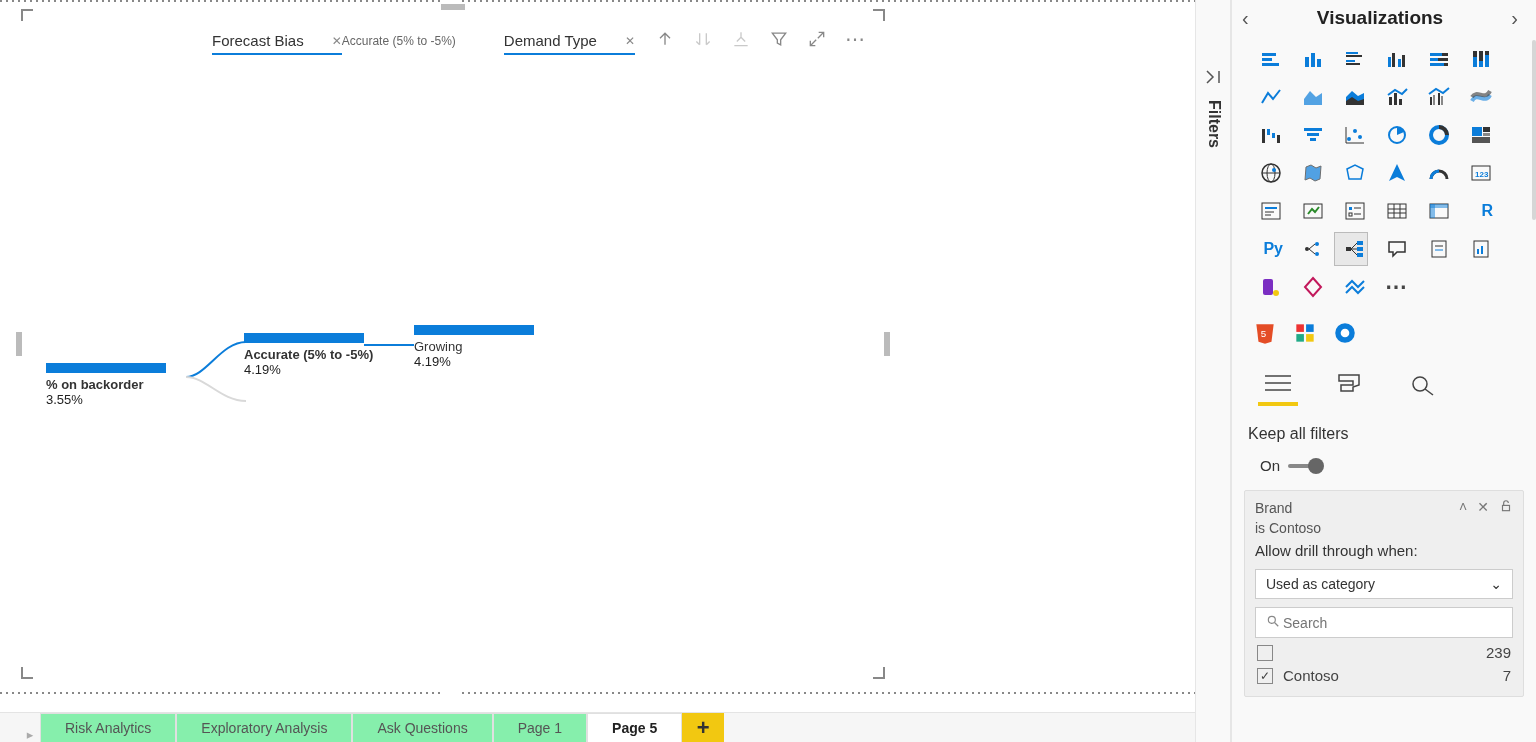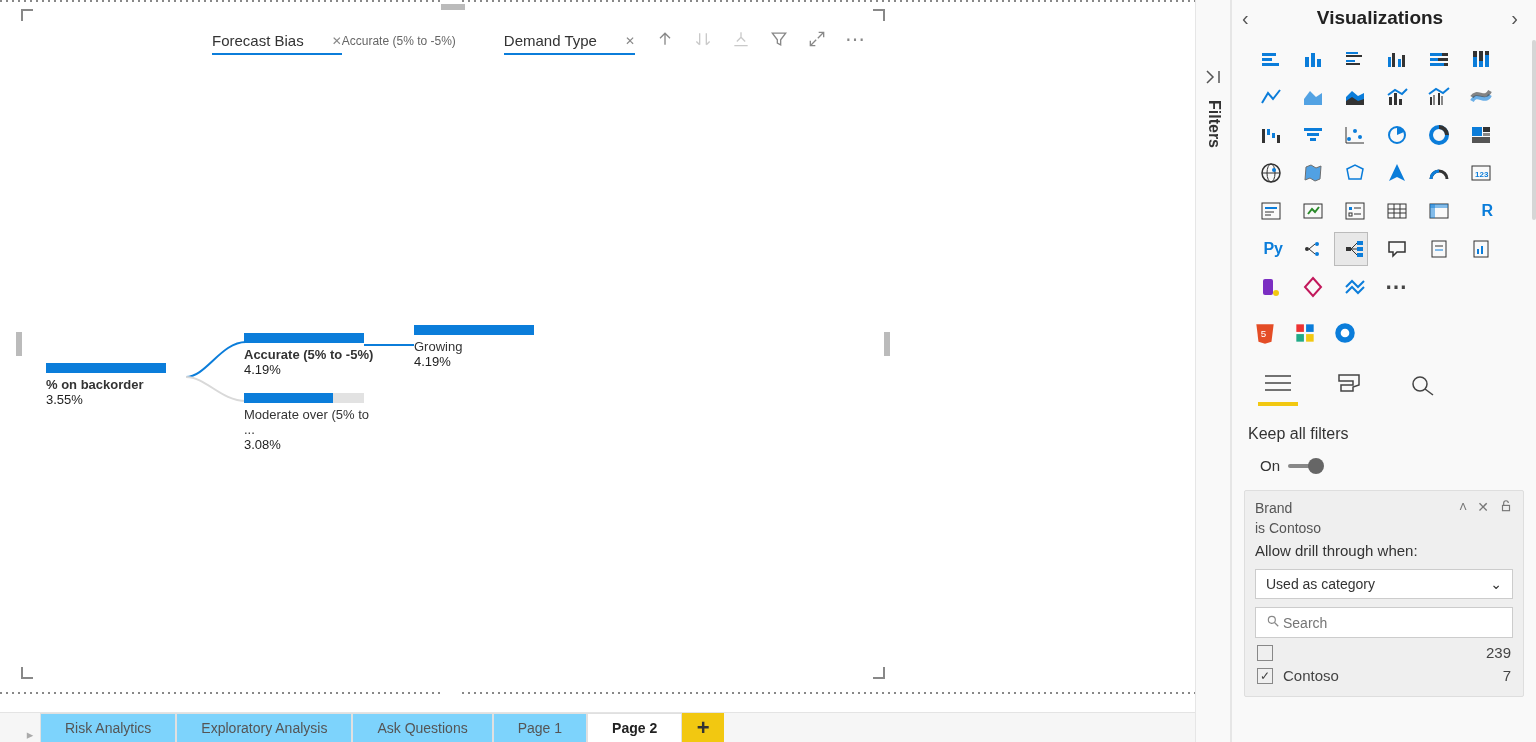--- a/index.html
+++ b/index.html
@@ -131,21 +131,21 @@
     width: 1195px; height: 30px;
     background:#f6f6f6;
     border-top:1px solid #e4e4e4;
     display:flex; align-items:flex-end;
     padding-left: 20px;
   }
   .page-tab {
     padding: 6px 24px;
     border:1px solid #e0e0e0;
     border-bottom:none;
-    background:#7dd3fc;
+    background:#86efac;
     color:#555;
     font-size:14px;
     margin-top:4px;
     cursor:pointer;
     white-space:nowrap;
   }
   .page-tab.active { background:#fff; font-weight:700; color:#222; }
   .page-add {
     width:42px; display:flex; align-items:center; justify-content:center;
     background:#f2c811; font-size:22px; font-weight:700;
@@ -351,42 +351,37 @@
         <div class="lbl-title">% on backorder</div>
         <div class="lbl-sub">3.55%</div>
       </div>
 
       <div class="node" style="left:198px; top:8px; width:130px;">
         <div class="bar" style="width:120px;"></div>
         <div class="lbl-title">Accurate (5% to -5%)</div>
         <div class="lbl-sub">4.19%</div>
       </div>
 
-      <div class="node" style="left:198px; top:68px; width:130px;">
-        <div class="bar gray-remainder" style="width:120px; --fill:74%;"></div>
-        <div class="lbl-title normal">Moderate over (5% to ...</div>
-        <div class="lbl-sub">3.08%</div>
-      </div>
 
       <div class="node" style="left:368px; top:0; width:130px;">
         <div class="bar" style="width:120px;"></div>
         <div class="lbl-title normal">Growing</div>
         <div class="lbl-sub">4.19%</div>
       </div>
     </div>
   </div>
 </div>
 
 <div class="pages">
   <div class="pages-left-arrow">▸</div>
   <div class="page-tab">Risk Analytics</div>
   <div class="page-tab">Exploratory Analysis</div>
   <div class="page-tab">Ask Questions</div>
   <div class="page-tab">Page 1</div>
-  <div class="page-tab active">Page 2</div>
+  <div class="page-tab active">Page 5</div>
   <div class="page-add">+</div>
 </div>
 
 <div class="filters-collapsed">
   <div class="expand-icon">
     <svg width="18" height="18" viewBox="0 0 24 24" fill="none" stroke="#555" stroke-width="2">
         <path d="M4 4l8 8-8 8M20 4v16"></path>
       </svg>
   </div>
   <div class="vlabel">Filters</div>

